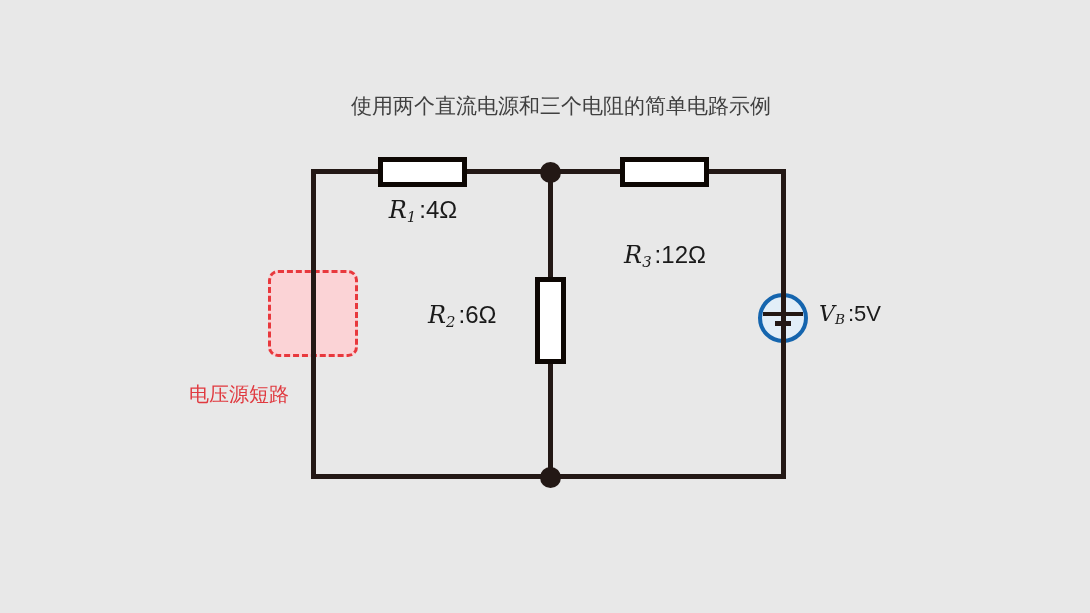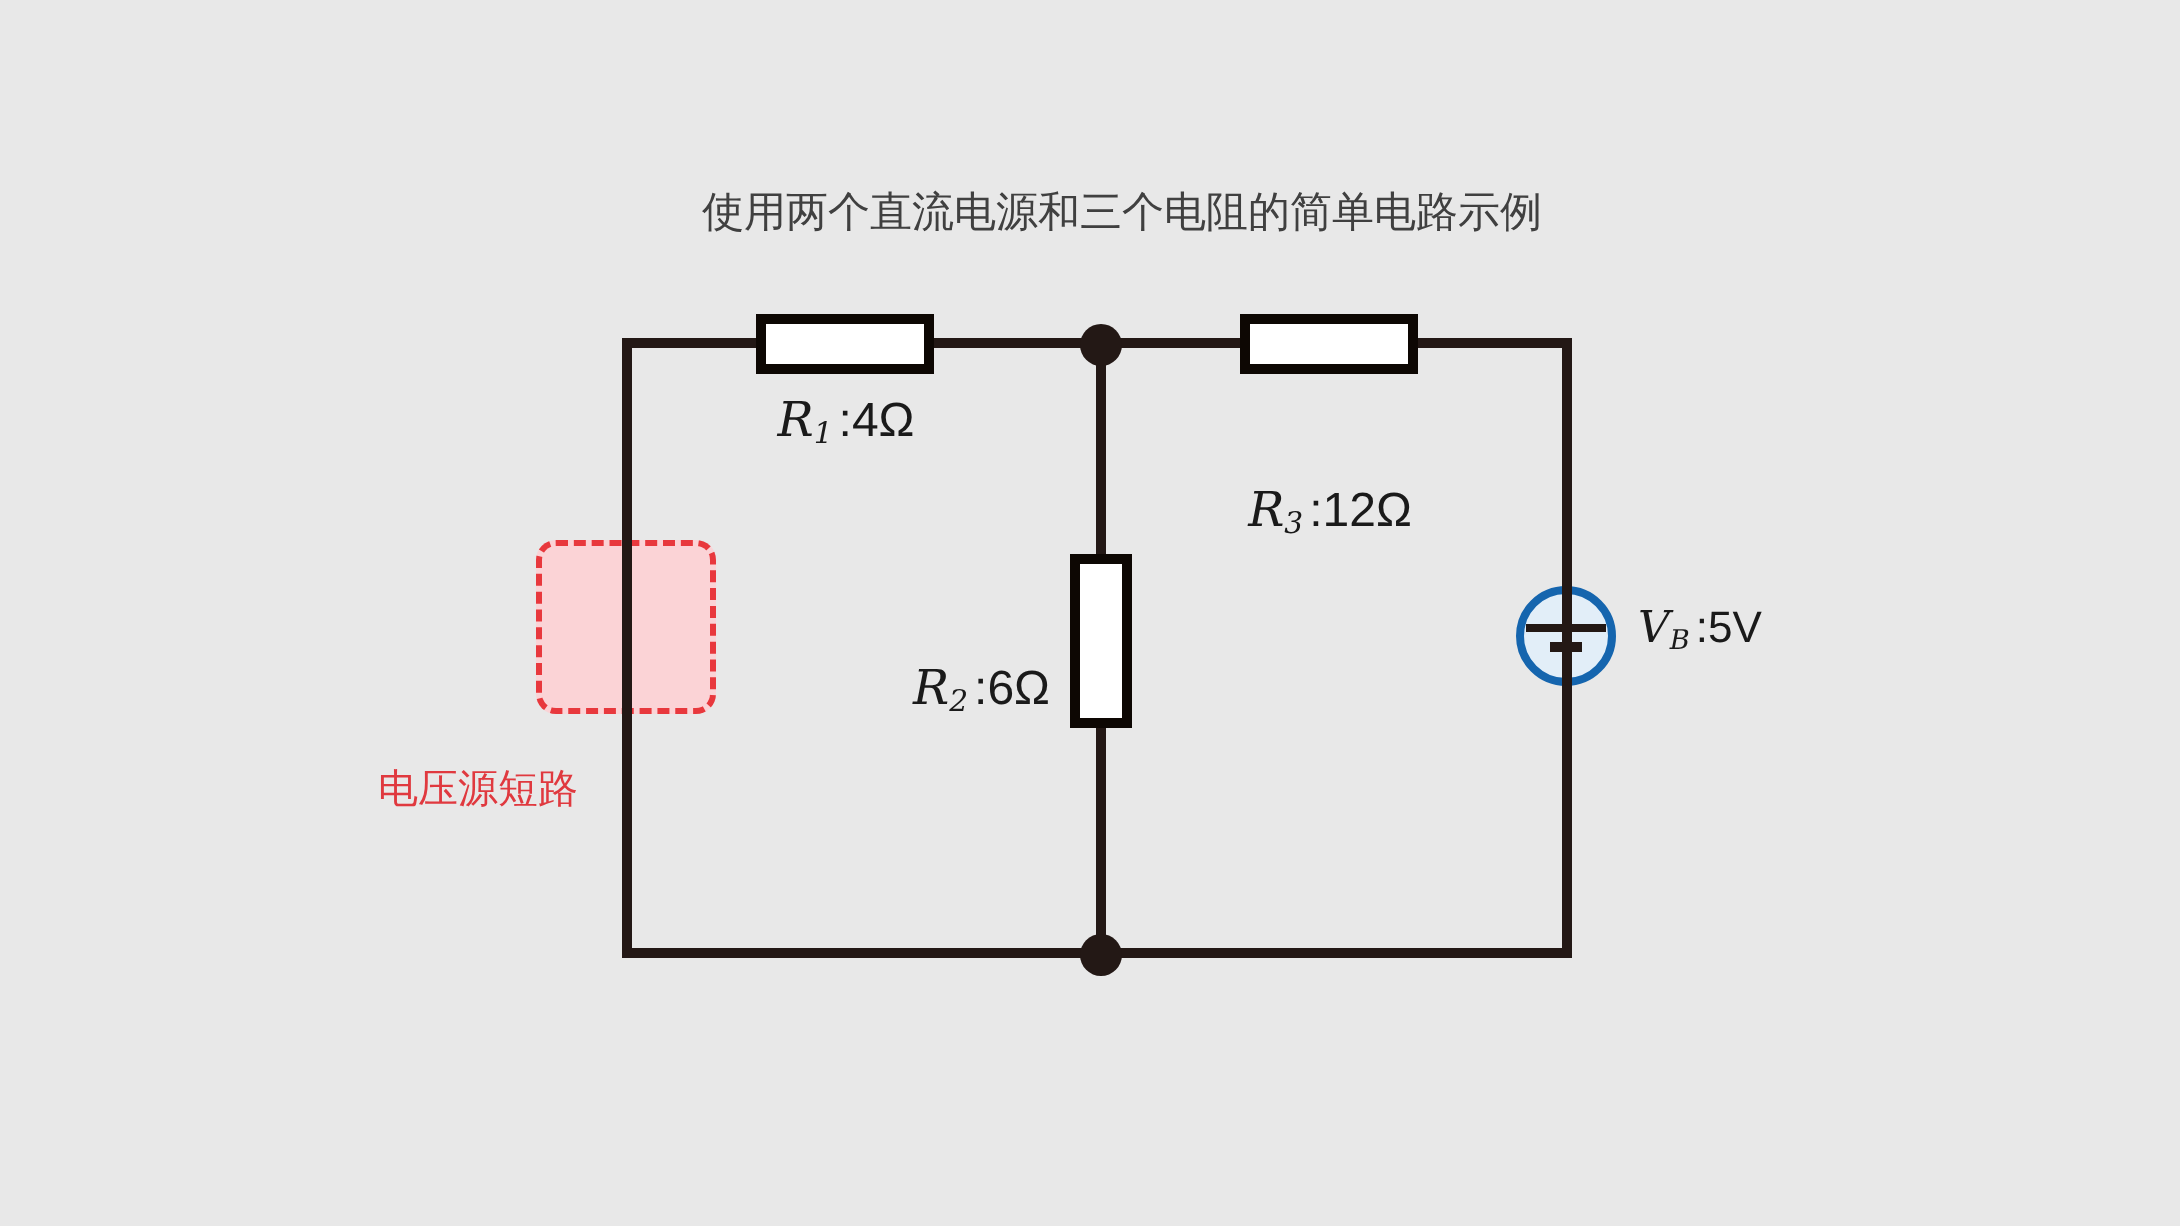--- a/index.html
+++ b/index.html
@@ -85,21 +85,21 @@
     left:189px;top:363px;
     font-size:20px;
     color:var(--highlight-text);
     z-index:4;
     margin-top:18px;
   }
   
   .comp-label{font-size:24px;color:#1a1a1a;z-index:4;white-space:nowrap;}
   .label-r1{left:378px;top:196px;width:90px;text-align:center;}
   .label-r3{left:610px;top:196px;width:110px;text-align:center;margin-top:45px;}
-  .label-r2{left:428px;top:301px;width:97px;text-align:right;margin-top:29px;}
+  .label-r2{left:428px;top:301px;width:97px;}
   .label-vb{left:819px;top:301px;font-size:22px;}
   .sym{
     font-family:"DejaVu Serif","Liberation Serif",serif;
     font-style:italic;
   }
   .sub{
     font-family:"DejaVu Serif","Liberation Serif",serif;
     font-style:italic;
     font-size:0.62em;
     vertical-align:-0.25em;

